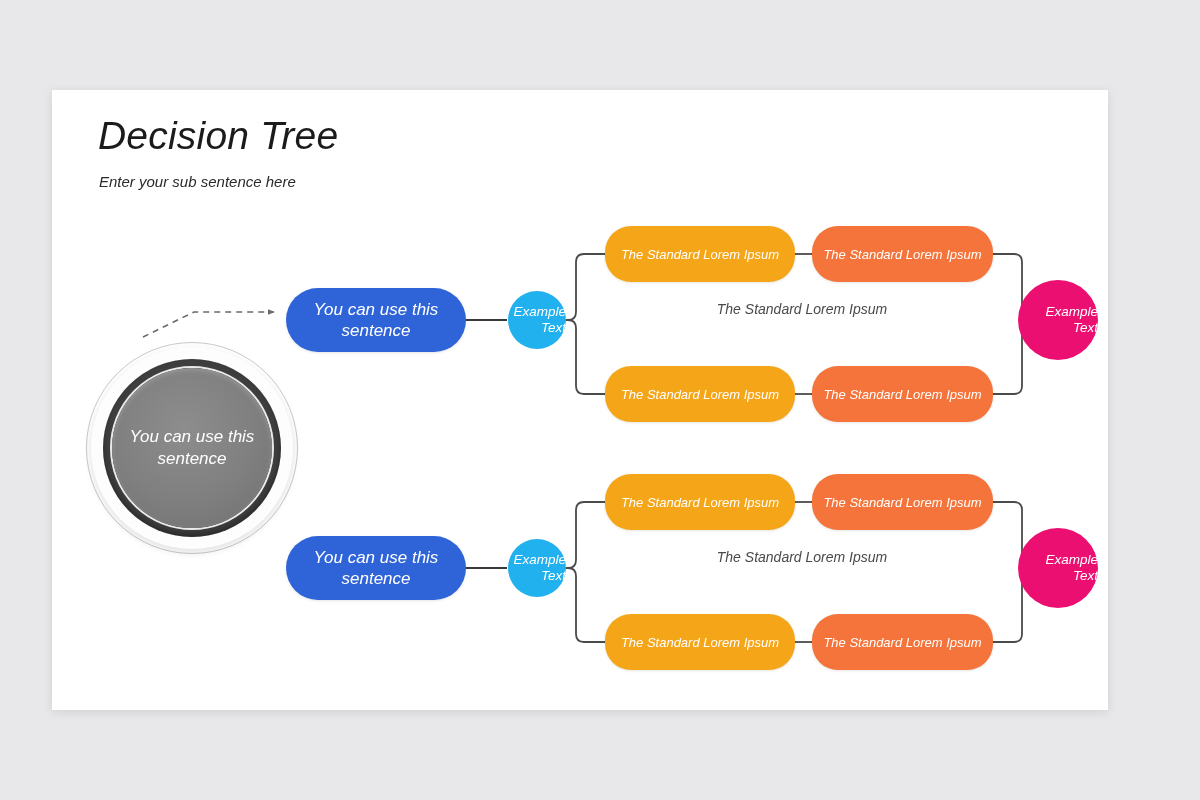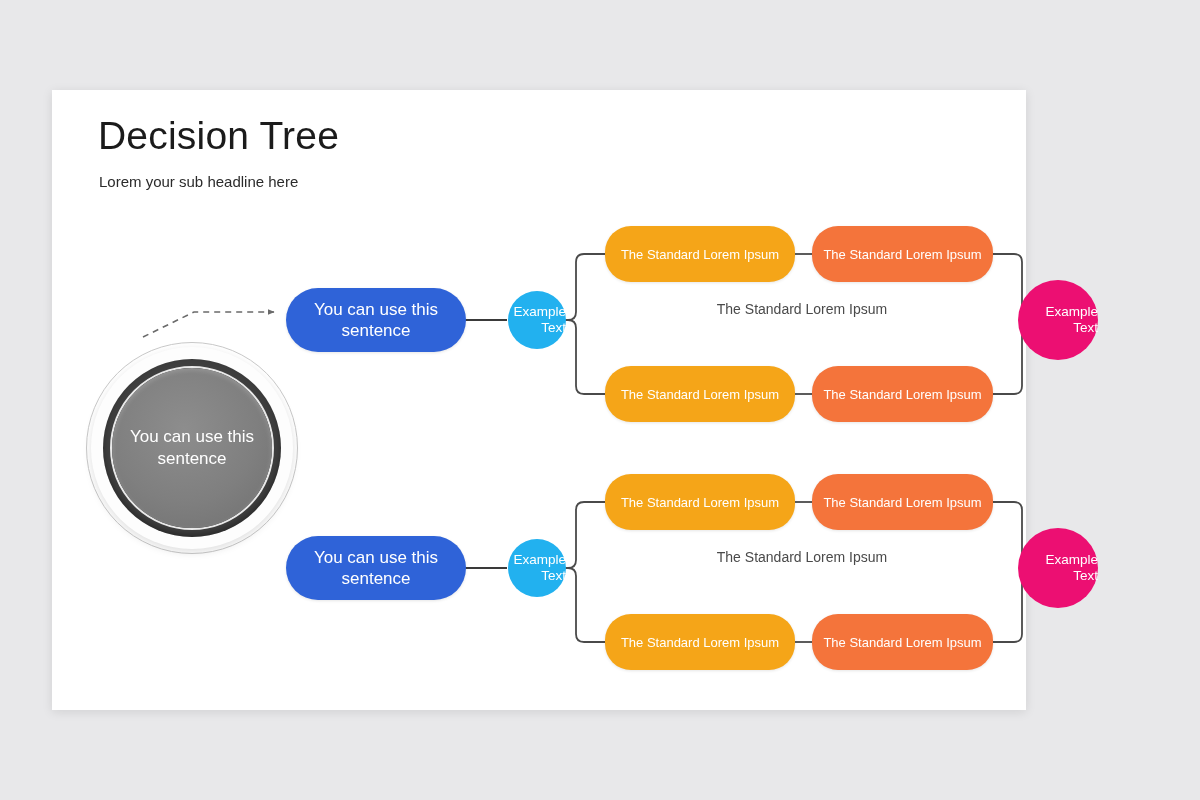--- a/index.html
+++ b/index.html
@@ -6,23 +6,24 @@
   body{
     width:1200px;height:800px;
     background:#e8e8ea;
     font-family:"Liberation Sans","DejaVu Sans",sans-serif;
     overflow:hidden;
     position:relative;
   }
   #slide{
     position:absolute;
     left:52px;top:90px;
-    width:974px;height:620px;
+    width:1056px;height:620px;
     background:#ffffff;
     box-shadow:0 2px 10px rgba(0,0,0,0.10);
+    font-style:italic;
   }
   #title{
     position:absolute;left:46px;top:24px;
     font-size:39px;font-weight:400;color:#1b1b1b;
     letter-spacing:0.2px;white-space:nowrap;
   }
   #subtitle{
     position:absolute;left:47px;top:83px;
     font-size:15px;font-weight:400;color:#2b2b2b;
     white-space:nowrap;
@@ -80,21 +81,21 @@
     color:#ffffff;font-size:17px;line-height:22px;
     box-shadow:inset 0 2px 5px rgba(255,255,255,0.18);
   }
 </style>
 </head>
 <body>
 
 <div id="slide">
 
   <div id="title">Decision Tree</div>
-  <div id="subtitle">Lorem your sub headline here</div>
+  <div id="subtitle">Enter your sub sentence here</div>
 
   <div id="canvas">
 
     <svg class="layer" viewBox="0 0 1096 620">
       <defs>
         <marker id="arrowhead" markerWidth="7" markerHeight="7" refX="6" refY="3.2" orient="auto" markerUnits="userSpaceOnUse">
           <path d="M0,0.4 L6.6,3.2 L0,6 Z" fill="#6a6a6a"></path>
         </marker>
       </defs>
 

